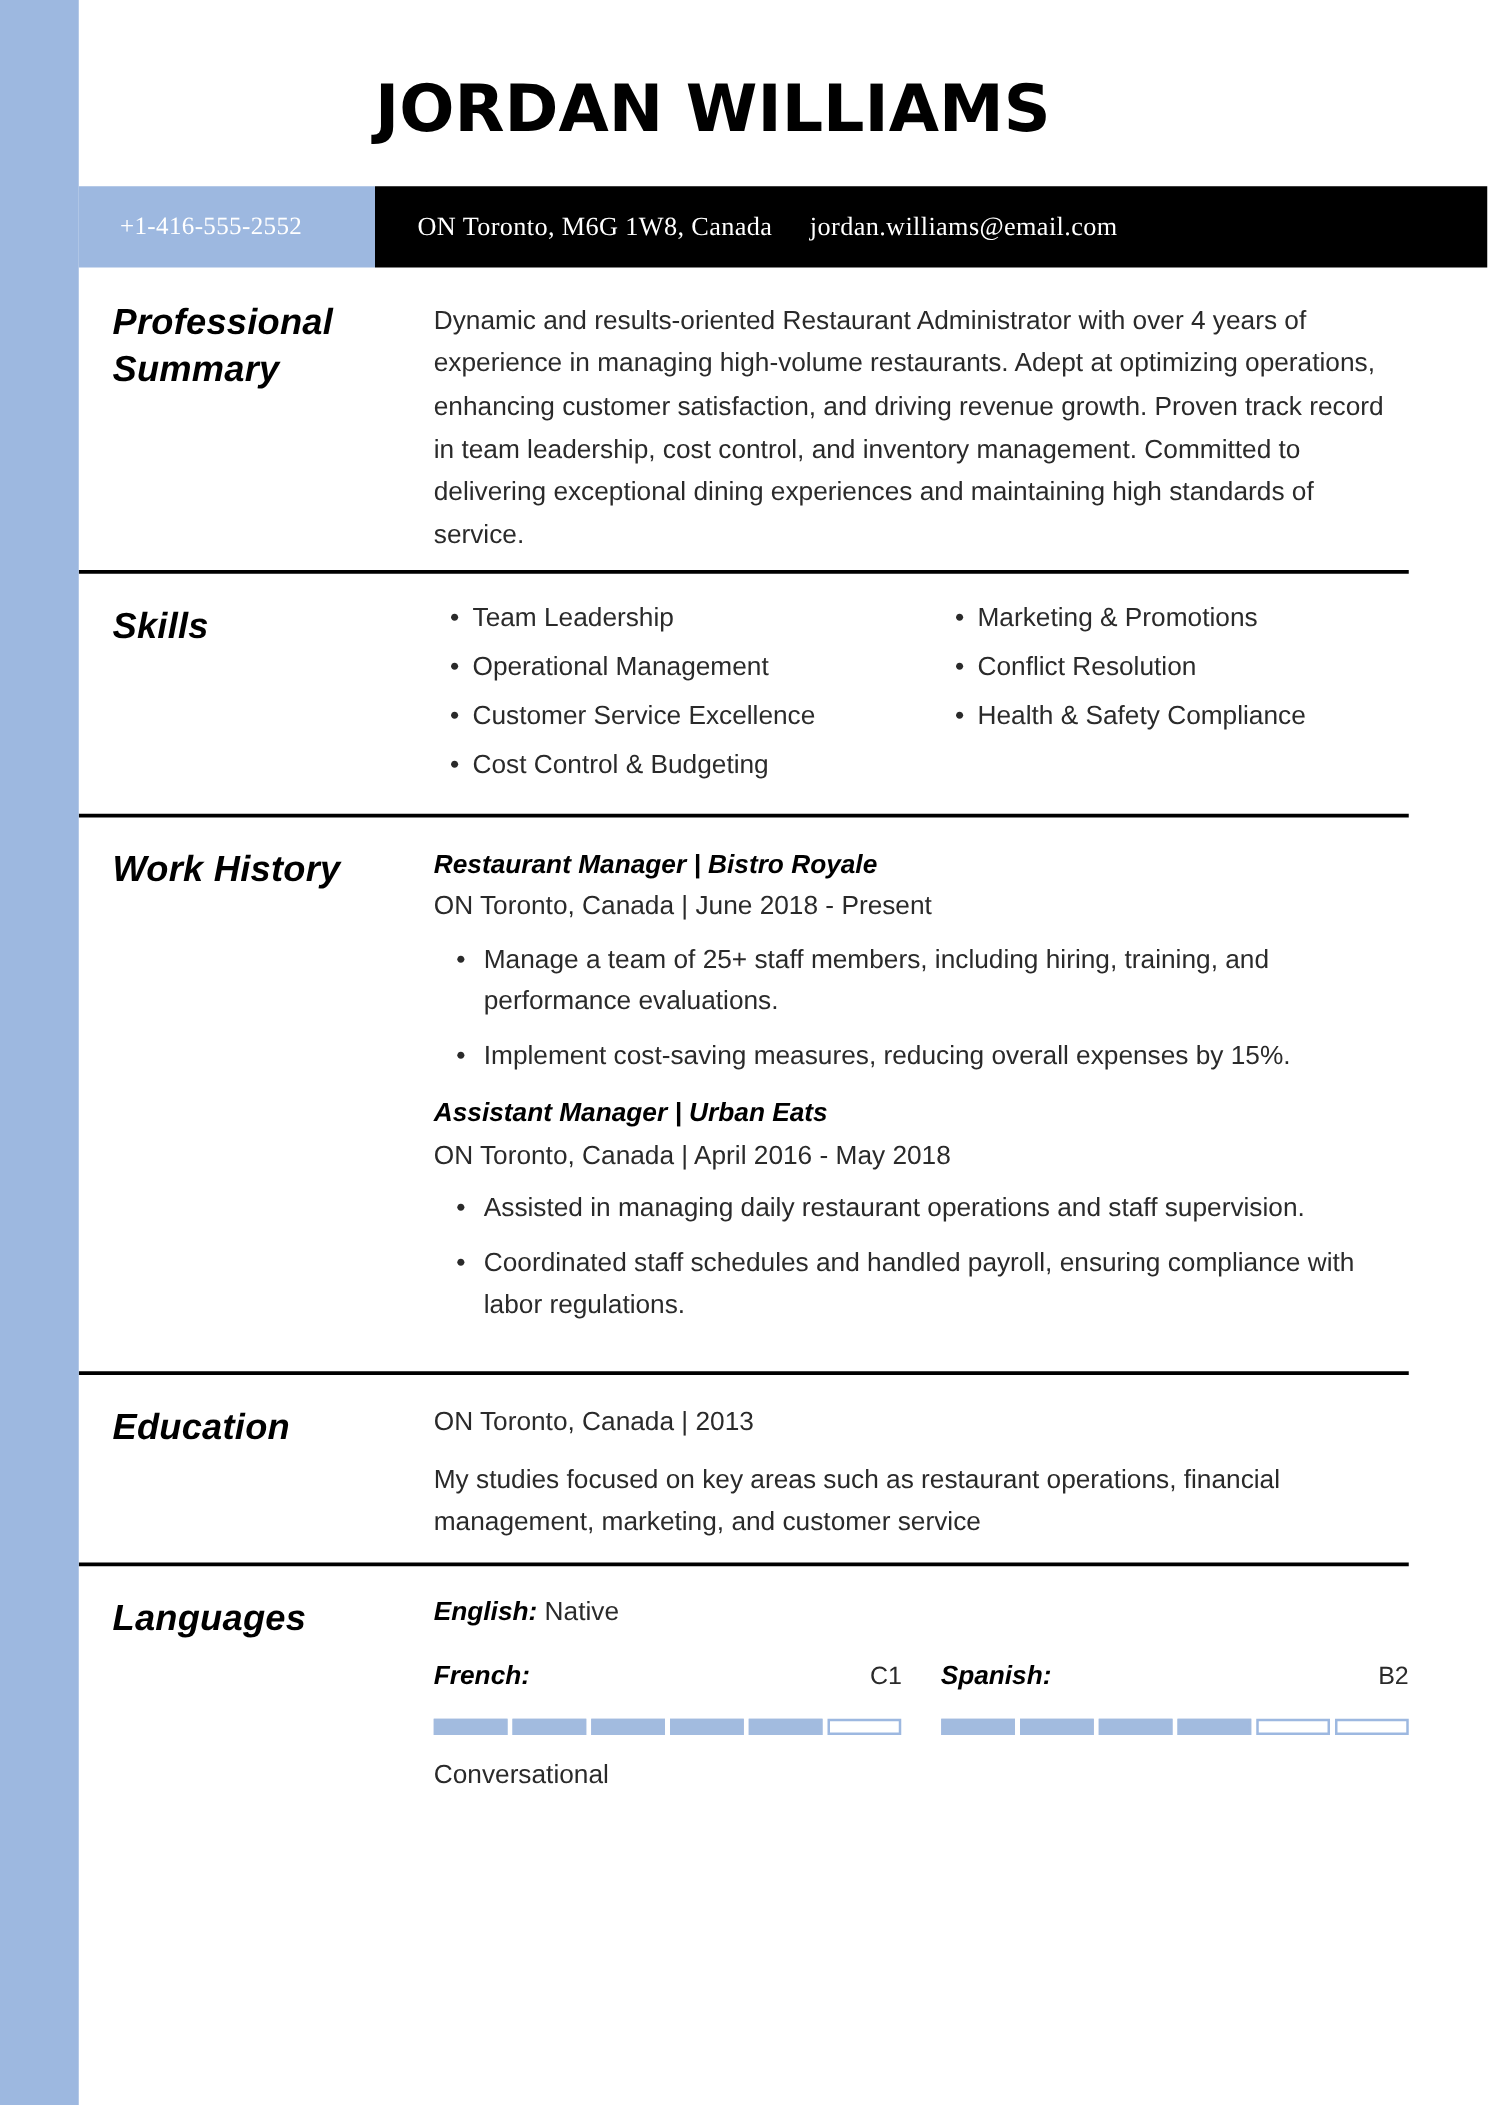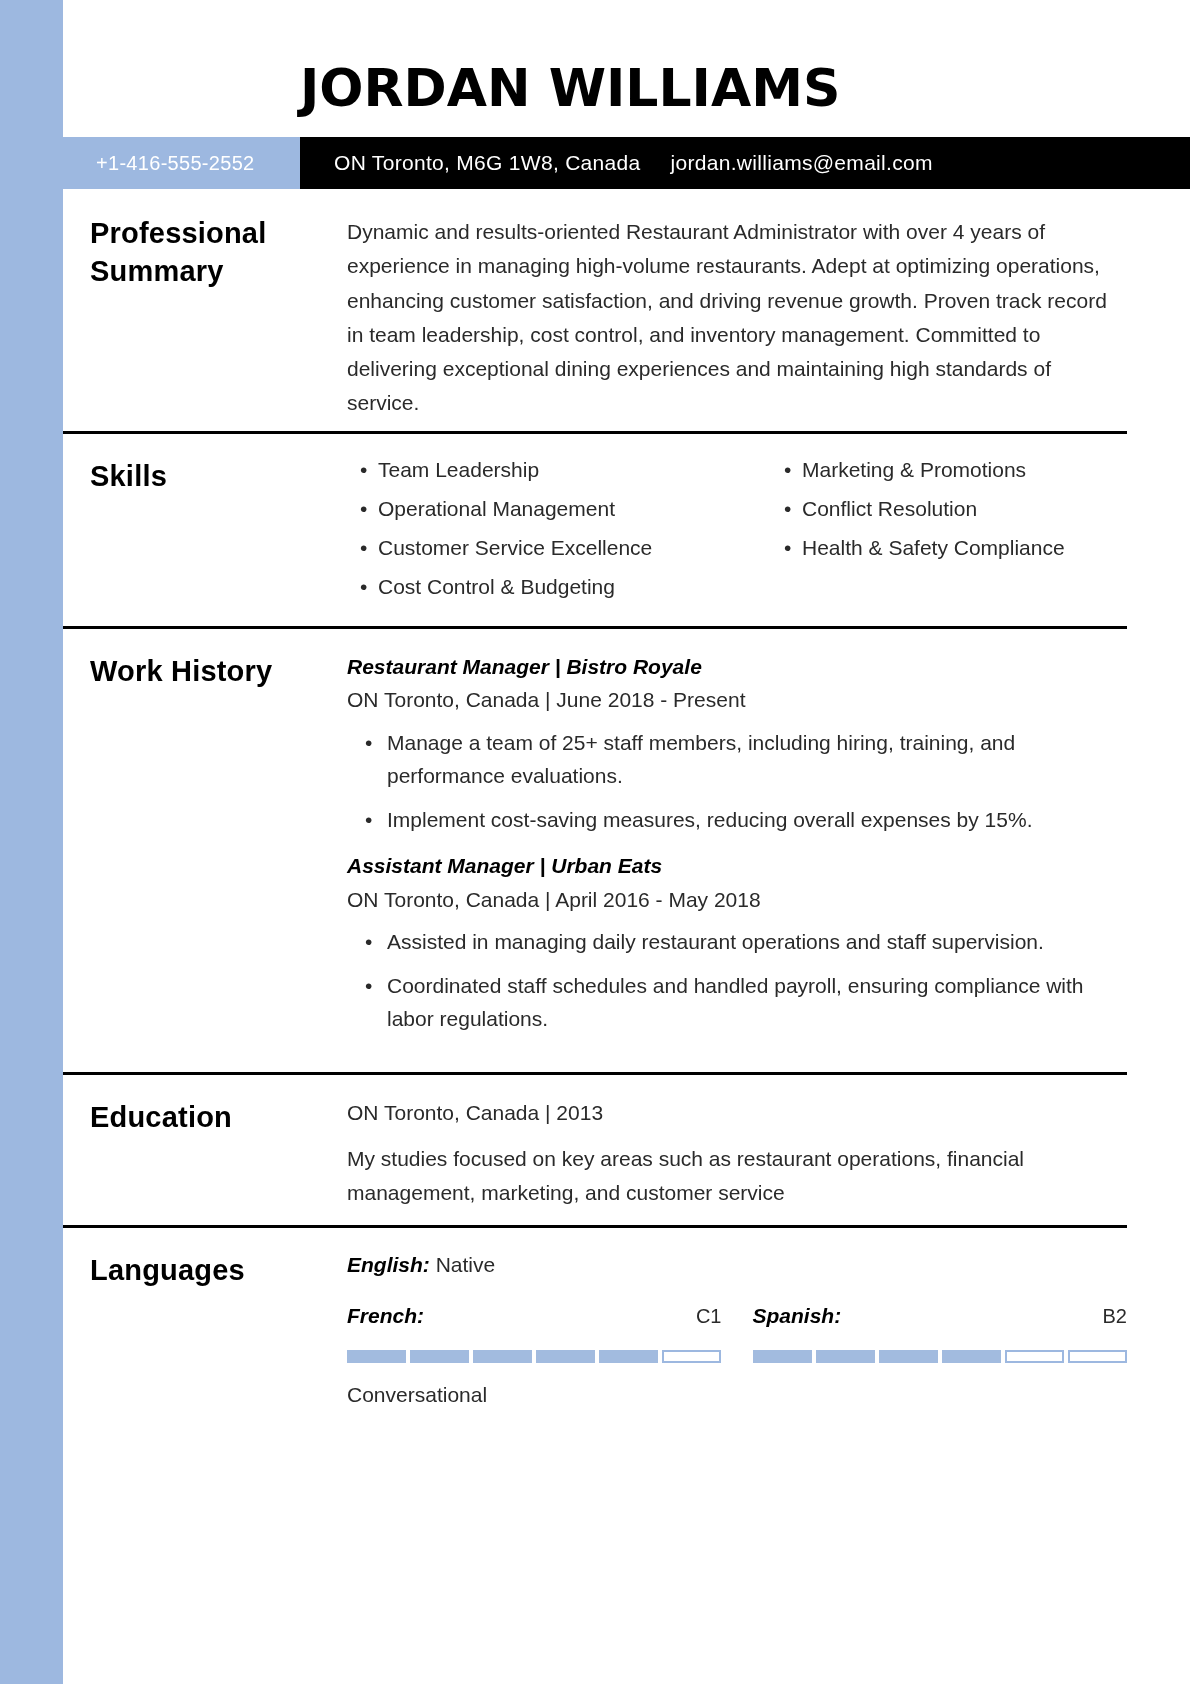--- a/index.html
+++ b/index.html
@@ -18,49 +18,49 @@
   .stripe{position:absolute;left:0;top:0;width:63px;height:1684px;background:var(--accent);}
   .page{margin-left:63px;}
 
   
   .name{
     margin:60px 0 0 237px;
     font-family:"DejaVu Sans", sans-serif;
     font-size:52px;font-weight:bold;color:var(--ink);
     line-height:1.1;letter-spacing:0px;
   }
-  .contact-bar{display:flex;height:52px;margin-top:20px;}
+  .contact-bar{display:flex;height:65px;margin-top:32px;font-family:Liberation Serif, serif;}
   .contact-phone-cell{
     width:237px;background:var(--accent);display:flex;align-items:center;
     padding-left:33px;color:#ffffff;font-size:20px;letter-spacing:0.3px;
   }
   .contact-main-cell{
     flex:1;background:#000000;display:flex;align-items:center;
     padding-left:34px;color:#ffffff;font-size:21px;letter-spacing:0.3px;gap:30px;
   }
 
   
   .sections{margin-right:63px;}
   .sec{
     display:grid;grid-template-columns:257px 1fr;
     padding:24px 0 14px 27px;
   }
   .sec + .sec{border-top:3px solid #000000;}
   .sec h2{
     margin:0;padding-right:24px;
     font-size:29px;font-weight:bold;color:var(--ink);
-    line-height:1.3;letter-spacing:0.2px;
+    line-height:1.3;letter-spacing:0.2px;font-style:italic;
   }
   .sec-body{font-size:21px;line-height:1.6;}
 
   .sec-summary{padding-top:26px;padding-bottom:10px;}
   .summary-text{margin:0;line-height:1.63;}
 
   .sec-skills{padding-bottom:12px;}
-  .skills-grid{display:grid;grid-template-columns:404px 1fr;gap:20px;}
+  .skills-grid{display:grid;grid-template-columns:404px 1fr;}
   .skill-list{list-style:none;margin:0;padding:0;}
   .skill-item{position:relative;padding-left:31px;margin-bottom:15px;line-height:1.15;}
   .skill-item::before{content:"\2022";position:absolute;left:13px;}
 
   .sec-work{padding-bottom:26px;}
   .job + .job{margin-top:16px;}
   .job-title{margin:0 0 6px 0;font-size:21px;font-weight:bold;font-style:italic;color:var(--ink);line-height:1.3;}
   .job-meta{margin:0;line-height:1.3;}
   .job-bullets{list-style:none;margin:12px 0 0 0;padding:0;}
   .job-bullets li{position:relative;padding-left:40px;margin-bottom:10px;line-height:1.6;}

